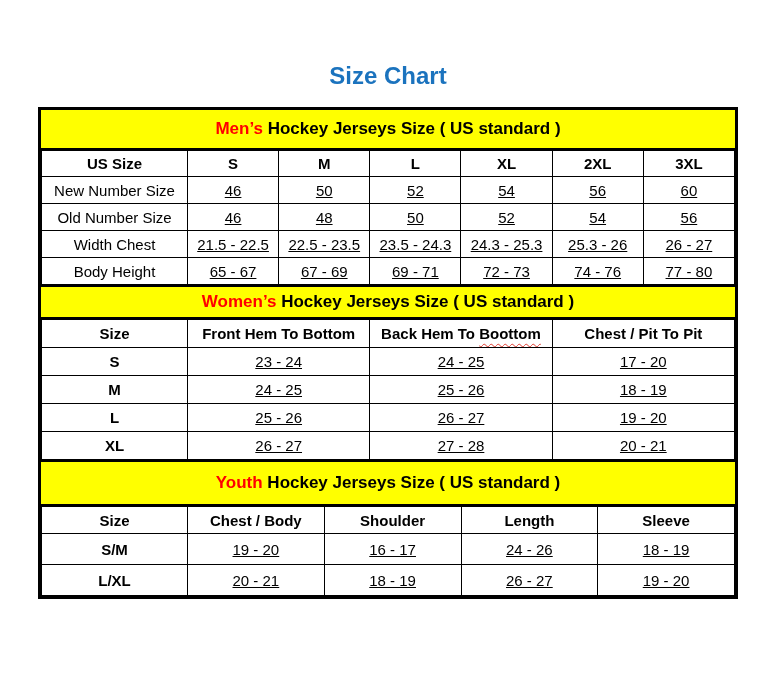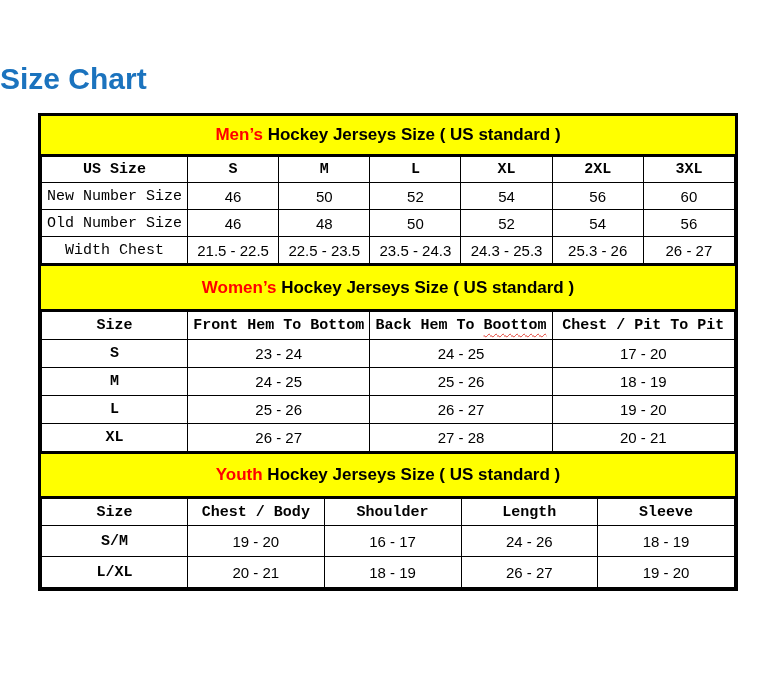--- a/index.html
+++ b/index.html
@@ -9,22 +9,22 @@
     width: 776px;
     height: 692px;
     background: #ffffff;
     overflow: hidden;
     font-family: "Liberation Sans", sans-serif;
     color: #000;
   }
   .page-title {
     margin: 0;
     padding-top: 62px;
-    text-align: left;
-    font-size: 30px;
+    text-align: center;
+    font-size: 24px;
     font-weight: bold;
     color: #1B73BE;
   }
   .chart-wrap {
     width: 700px;
     margin: 17px auto 0 auto;
     border: 3px solid #000;
     background: #fff;
   }
   .band {
@@ -32,40 +32,40 @@
     border-top: 2px solid #000;
     border-bottom: 2px solid #000;
     display: flex;
     align-items: center;
     justify-content: center;
     font-weight: bold;
     font-size: 17px;
     height: 38px;
   }
   .band.first { border-top: none; height: 40px; text-align: right; }
-  .band.women-band { height: 47px; }
+  .band.women-band { height: 34px; }
   .band.youth-band { height: 46px; }
   .band .hl { color: #FF0000; white-space: pre; }
   .band .rest { color: #000; white-space: pre; }
   table {
     width: 100%;
     border-collapse: collapse;
     table-layout: fixed;
   }
   col.label-col { width: 146px; }
   th, td {
     border: 1px solid #000;
     text-align: center;
     vertical-align: middle;
     font-size: 15px;
     padding: 1px 2px;
     overflow: hidden;
   }
-  th { font-weight: bold; font-family: Liberation Mono, monospace; }
-  td { font-weight: normal; }
+  th { font-weight: bold; }
+  td { font-weight: normal; text-decoration: underline; }
   
   table.men tbody th { font-weight: normal; border-radius: 13px; }
   table.men thead tr { height: 26px; }
   table.men tbody tr { height: 27px; }
   table.women thead tr { height: 28px; }
   table.women tbody tr { height: 28px; }
   table.youth thead tr { height: 27px; }
   table.youth tbody tr { height: 31px; }
   .squiggle {
     text-decoration: underline;
@@ -130,20 +130,29 @@
         </tr>
         <tr>
           <th>Width Chest</th>
           <td>21.5 - 22.5</td>
           <td>22.5 - 23.5</td>
           <td>23.5 - 24.3</td>
           <td>24.3 - 25.3</td>
           <td>25.3 - 26</td>
           <td>26 - 27</td>
         </tr>
+        <tr>
+          <th>Body Height</th>
+          <td>65 - 67</td>
+          <td>67 - 69</td>
+          <td>69 - 71</td>
+          <td>72 - 73</td>
+          <td>74 - 76</td>
+          <td>77 - 80</td>
+        </tr>
       </tbody>
     </table>
 
     <div class="band women-band">
       <span class="hl">Women’s</span>
         <span class="rest"> Hockey Jerseys Size ( US standard )</span>
     </div>
     <table class="women">
       <colgroup>
           <col class="label-col">

